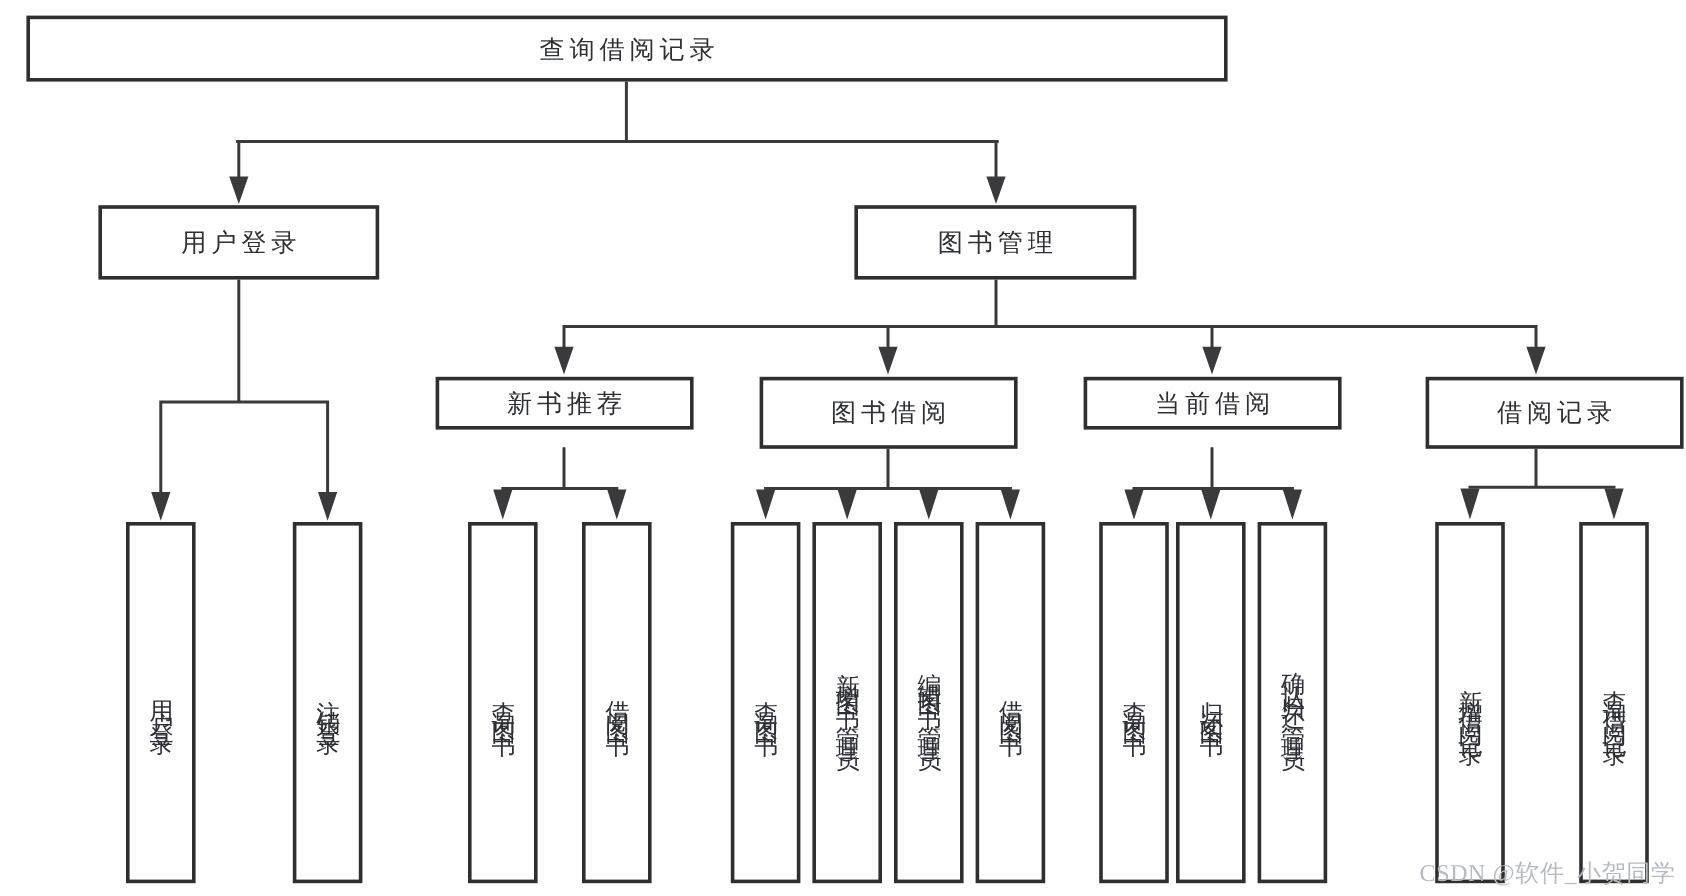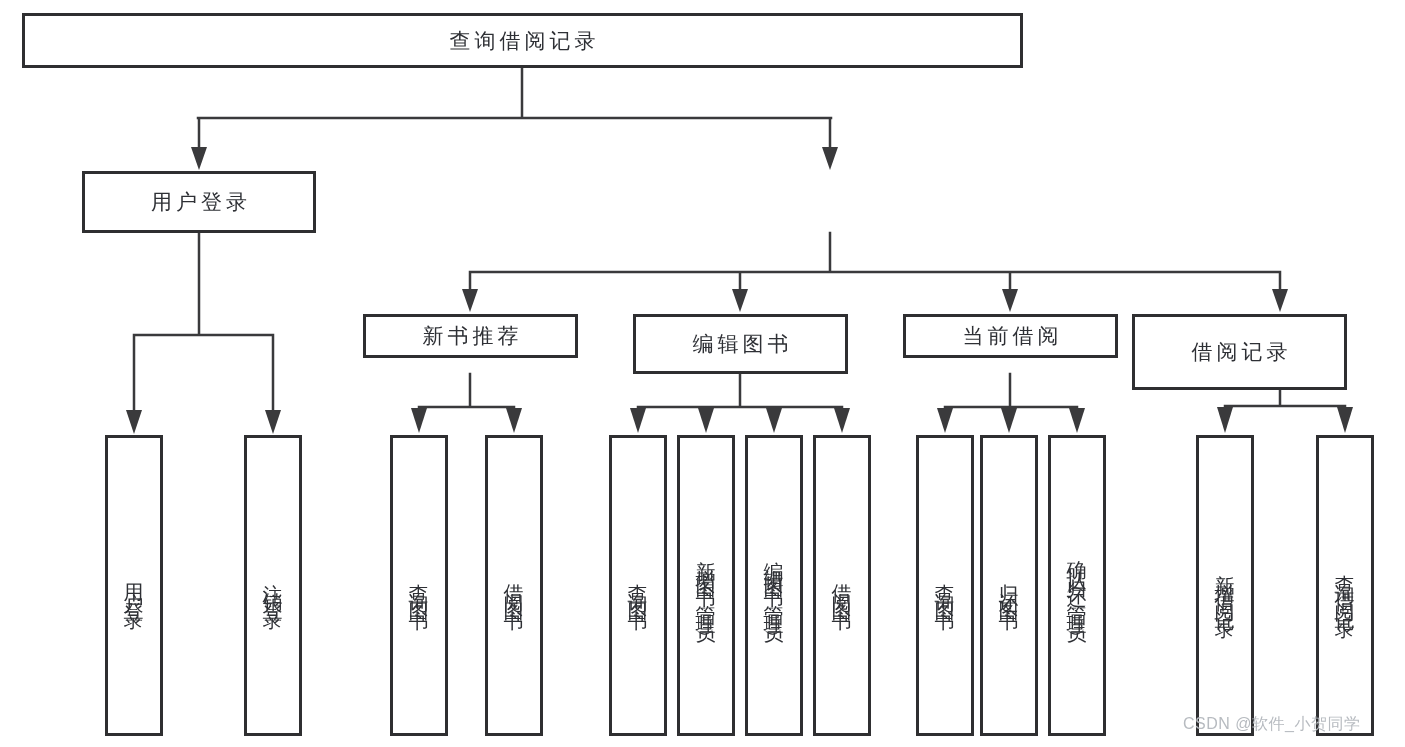--- a/index.html
+++ b/index.html
@@ -48,24 +48,25 @@
     font-size:20px;
     letter-spacing:9px;
     white-space:nowrap;
     color:var(--text);
     line-height:1;
   }
   .watermark{
     position:absolute;
     left:1183px;top:714px;
     z-index:5;
-    font-size:16px;
+    font-size:20px;
     letter-spacing:0.5px;
     color:var(--watermark);
     white-space:nowrap;
+    font-family:Liberation Serif, serif;
   }
 </style>
 </head>
 <body>
 
 <div class="stage">
 
   <svg class="connectors" width="1405" height="747" viewBox="0 0 1405 747" aria-hidden="true">
     <g>
       <path d="M522 67 L522 118 M198 118 L831 118 M199 118 L199 150 M830 118 L830 150"></path>
@@ -109,31 +110,34 @@
     </g>
   </svg>
 
   <div class="box hbox" style="left:22px;top:13px;width:1001px;height:55px">
     <span class="hlabel">查询借阅记录</span>
   </div>
 
   <div class="box hbox" style="left:82px;top:171px;width:234px;height:62px">
     <span class="hlabel">用户登录</span>
   </div>
+  <div class="box hbox" style="left:712px;top:171px;width:235px;height:62px">
+    <span class="hlabel">图书管理</span>
+  </div>
 
   <div class="box hbox" style="left:363px;top:314px;width:215px;height:44px">
     <span class="hlabel">新书推荐</span>
   </div>
   <div class="box hbox" style="left:633px;top:314px;width:215px;height:60px">
-    <span class="hlabel">编辑图书</span>
+    <span class="hlabel">图书借阅</span>
   </div>
   <div class="box hbox" style="left:903px;top:314px;width:215px;height:44px">
     <span class="hlabel">当前借阅</span>
   </div>
-  <div class="box hbox" style="left:1132px;top:314px;width:215px;height:76px">
+  <div class="box hbox" style="left:1188px;top:314px;width:215px;height:60px">
     <span class="hlabel">借阅记录</span>
   </div>
 
   <div class="box vbox" style="left:105px">
     <span class="vlabel">用户登录</span>
   </div>
   <div class="box vbox" style="left:244px">
     <span class="vlabel">注销登录</span>
   </div>
 

